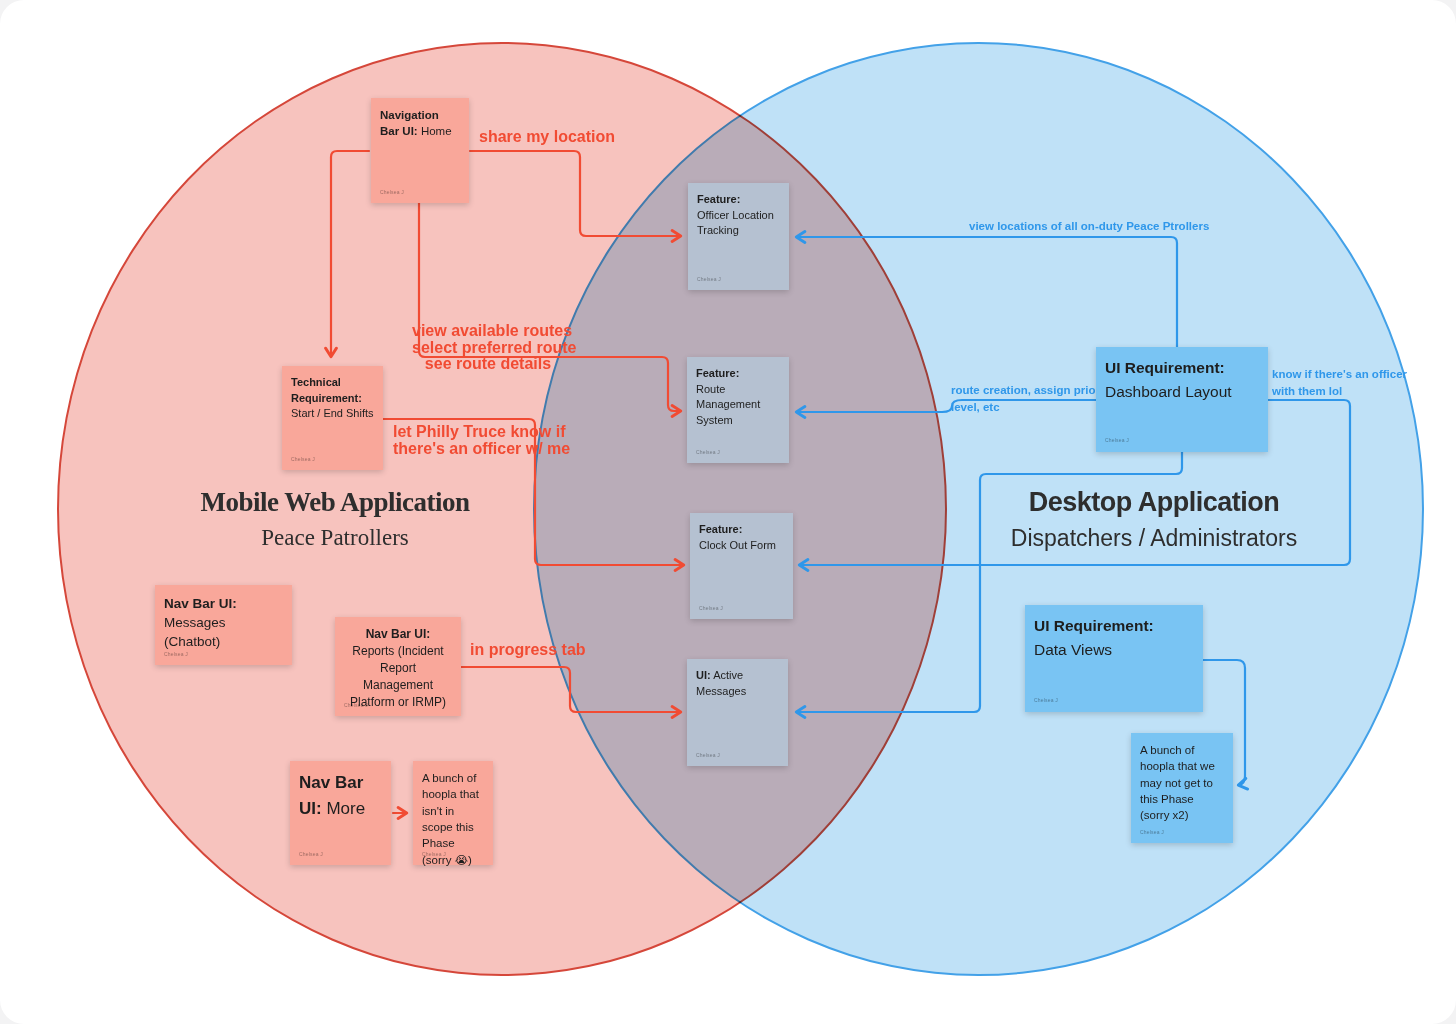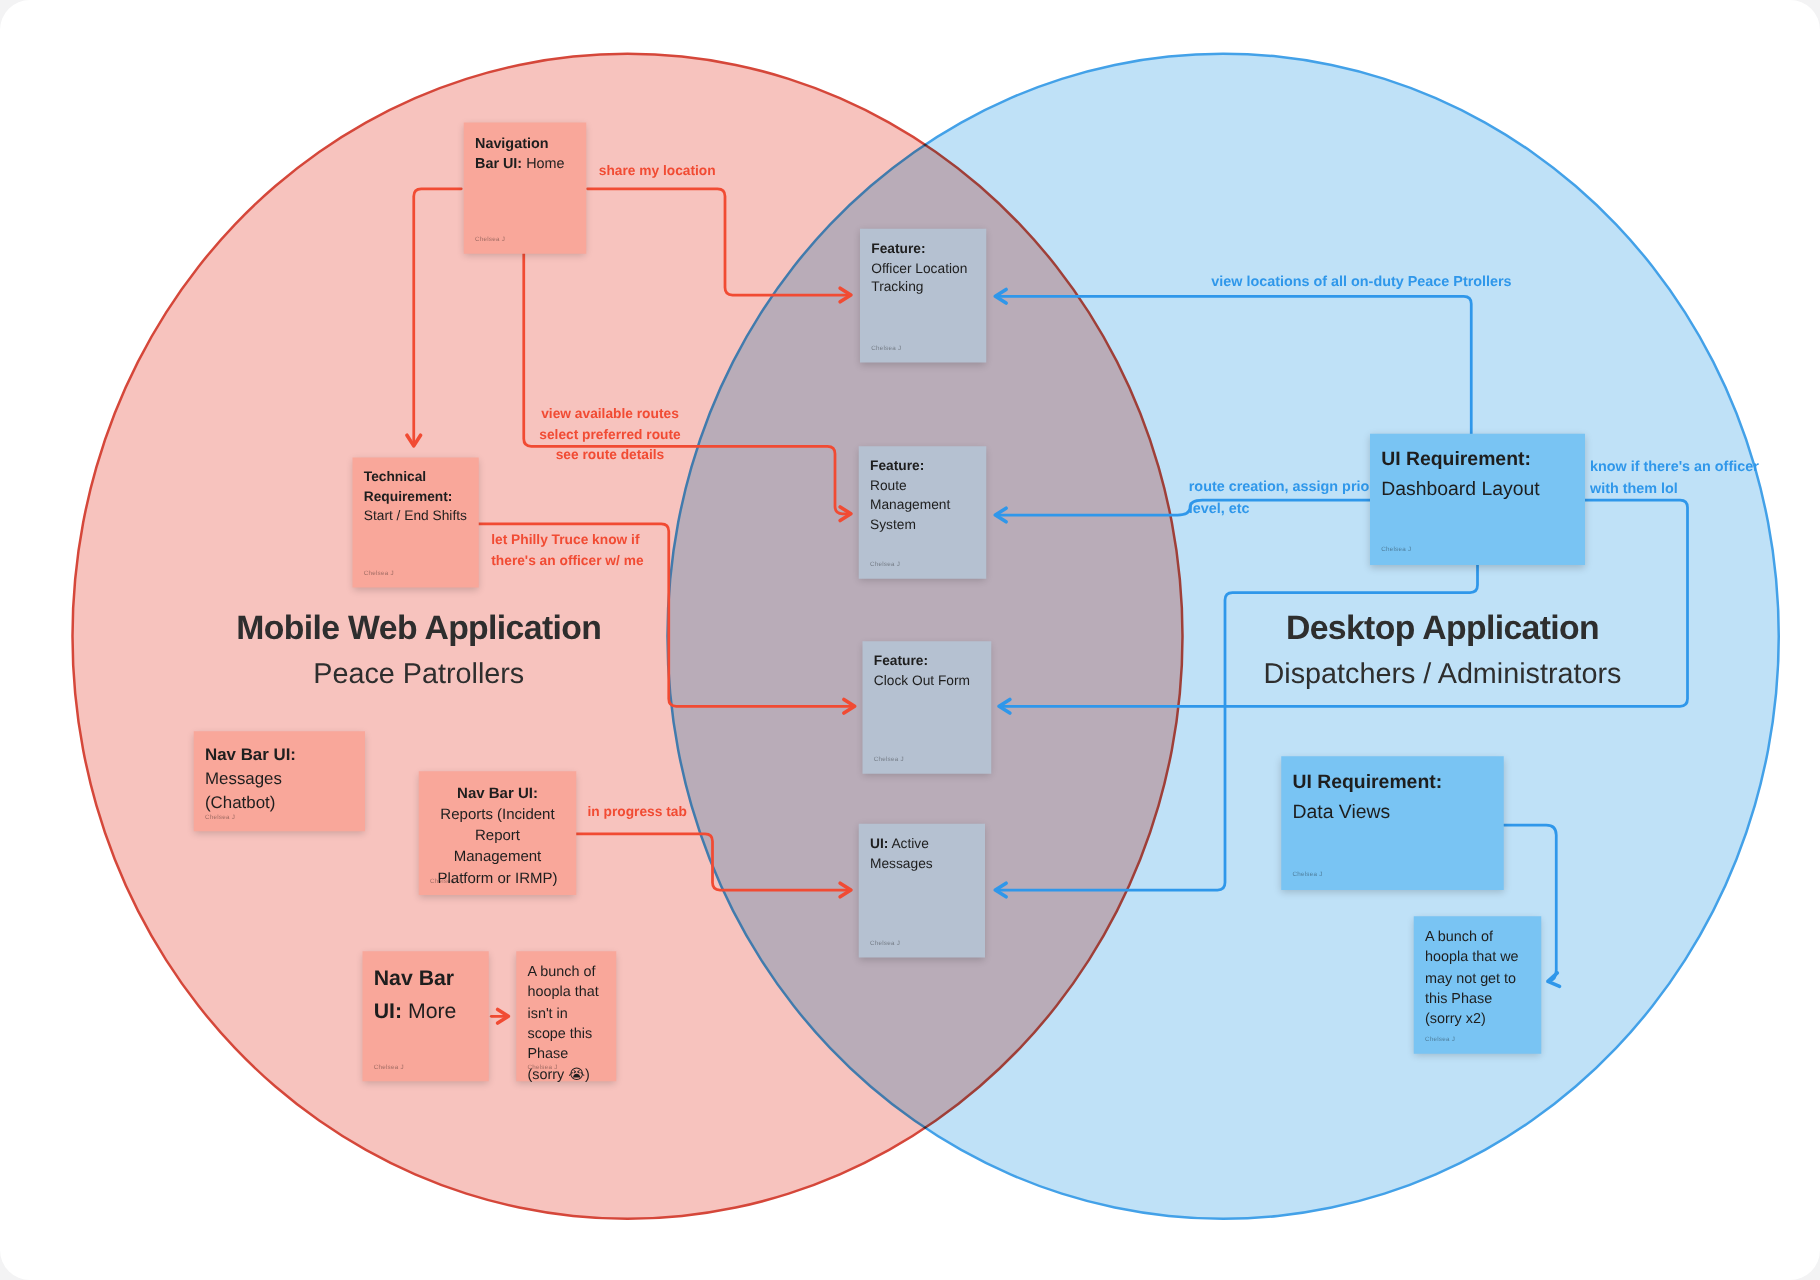--- a/index.html
+++ b/index.html
@@ -7,36 +7,36 @@
   
   .circle{position:absolute;border-radius:50%;mix-blend-mode:multiply;}
   .circle.red{left:57px;top:42px;width:886px;height:930px;background:#f7c3be;border:2.5px solid #d5473a;}
   .circle.blue{left:533px;top:42px;width:887px;height:930px;background:#bfe1f7;border:2.5px solid #43a1e8;}
   
   svg.arrows{position:absolute;left:0;top:0;width:1456px;height:1024px;pointer-events:none;}
   svg.arrows path.c{fill:none;stroke-width:2.2;stroke-linecap:round;stroke-linejoin:round;}
   path.red-line{stroke:#f14b33;}
   path.blue-line{stroke:#2f97ea;}
   
-  .clabel{position:absolute;font-size:11px;font-weight:600;line-height:16.5px;white-space:nowrap;}
+  .clabel{position:absolute;font-size:16px;font-weight:600;line-height:16.5px;white-space:nowrap;}
   .clabel.red{color:#f14b33;}
   .clabel.blue{color:#2f97ea;font-size:11.5px;}
   .clabel.center{text-align:center;}
   #lbl-share{left:479px;top:129px;}
   #lbl-routes{left:412px;top:323px;width:152px;}
   #lbl-philly{left:393px;top:424px;}
   #lbl-progress{left:470px;top:642px;}
   #lbl-viewloc{left:969px;top:218px;}
   #lbl-routecreate{left:951px;top:382px;}
   #lbl-officerwith{left:1272px;top:366px;}
   
   .ctitle{position:absolute;width:372px;text-align:center;color:#2e2e2e;}
   .ctitle .big{font-size:27px;font-weight:700;letter-spacing:-0.5px;}
   .ctitle .sub{font-size:23px;margin-top:7px;}
-  #title-left{left:149px;top:487px;}
+  #title-left{left:149px;top:487px;font-family:Liberation Serif, serif;}
   #title-right{left:968px;top:487px;}
   
   .note{position:absolute;padding:9px 9px 18px 9px;box-sizing:border-box;color:#1e1e1e;
         box-shadow:0 2px 6px rgba(0,0,0,0.18);font-size:11.5px;line-height:1.42;}
   .note .b{font-weight:700;}
   .note .block{display:block;}
   .note .author{position:absolute;left:9px;bottom:7px;font-size:5px;color:rgba(0,0,0,0.38);letter-spacing:0.2px;}
   .note.pink{background:#f9a79a;}
   .note.gray{background:#b5c1d1;}
   .note.bluen{background:#79c4f3;}

